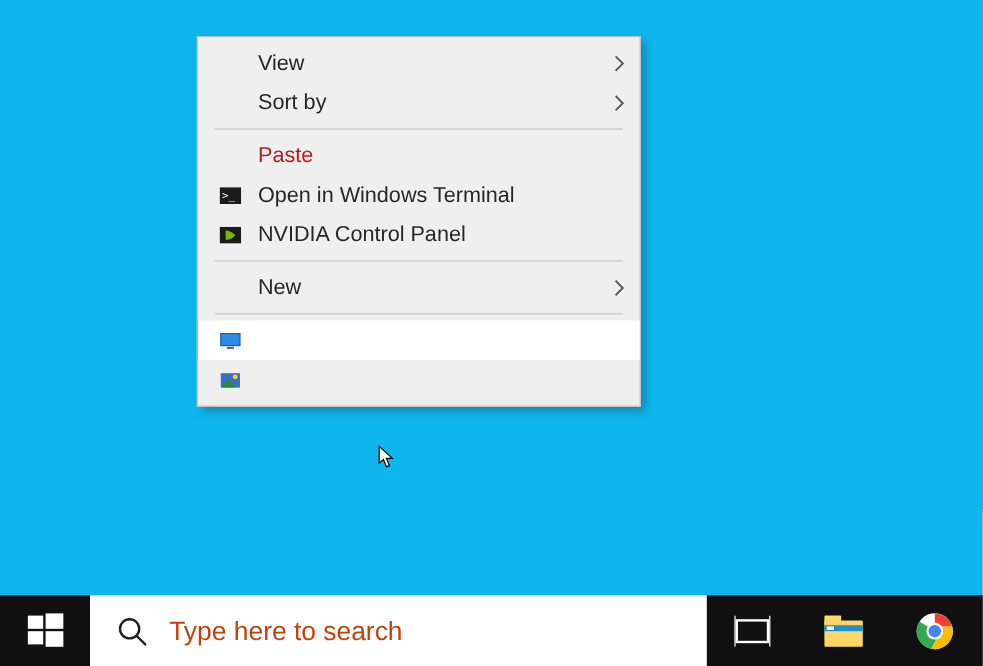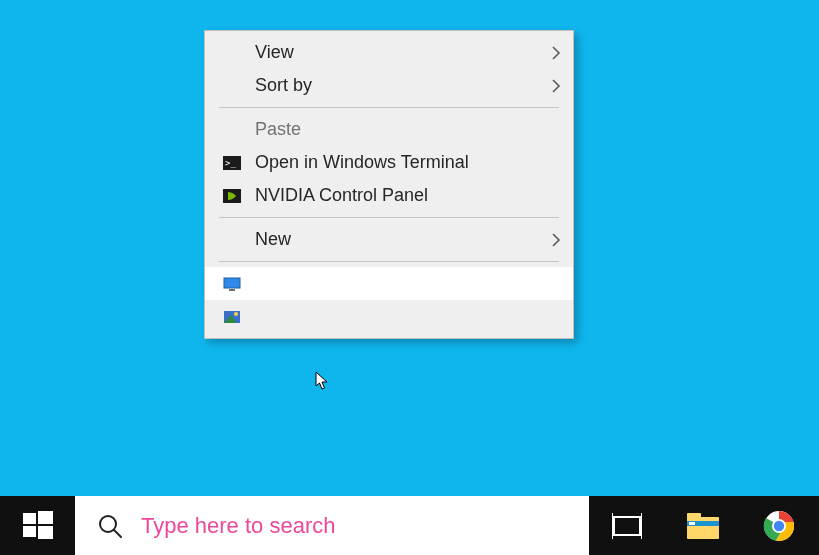--- a/index.html
+++ b/index.html
@@ -11,34 +11,33 @@
   }
   
   .context-menu {
     position: absolute;
     left: 164px; top: 30px;
     width: 370px;
     background: #efefef;
     border: 1px solid #bfbfbf;
     box-shadow: 4px 4px 8px rgba(0,0,0,0.25);
     padding: 5px 0;
-    margin-left: 40px;
   }
   .menu-item {
     position: relative;
     height: 33px;
     display: flex;
     align-items: center;
     font-size: 18px;
     color: #262626;
     cursor: default;
     padding-left: 50px;
     padding-right: 24px;
   }
-  .menu-item.disabled { color: #737373; }
+  .menu-item.disabled { color: #b91c1c; }
   .menu-item.hovered { background: #ffffff; }
   .menu-icon {
     position: absolute;
     left: 18px; top: 50%; transform: translateY(-50%);
     width: 18px; height: 16px;
     display: flex; align-items: center; justify-content: center;
   }
   .submenu-arrow {
     position: absolute;
     right: 8px; top: 50%; transform: translateY(-50%);
@@ -66,21 +65,21 @@
   .search-box {
     flex: 0 0 514px;
     background: #ffffff;
     display: flex;
     align-items: center;
     padding-left: 22px;
     gap: 18px;
   }
   .search-placeholder {
     font-size: 22px;
-    color: #ec4899;
+    color: #c2410c;
     flex: 1;
   }
   .task-button {
     width: 76px;
     display: flex; align-items: center; justify-content: center;
   }
   
   .cursor {
     position: absolute;
     width: 14px; height: 20px;

